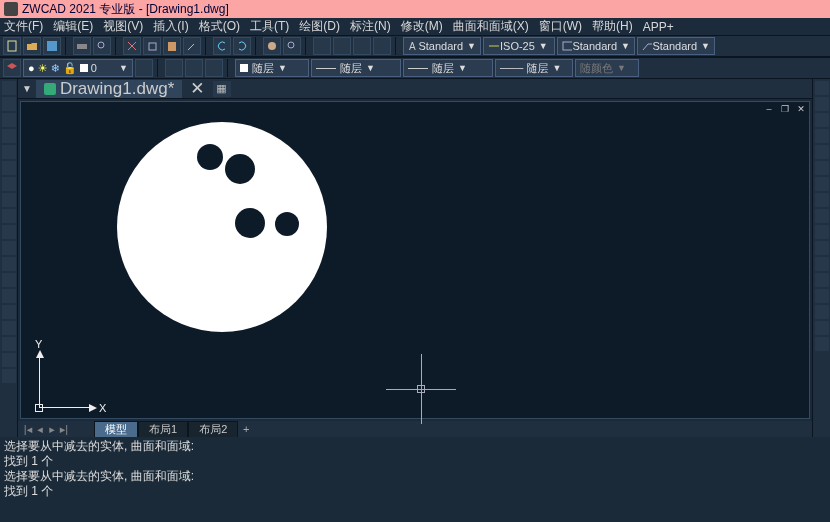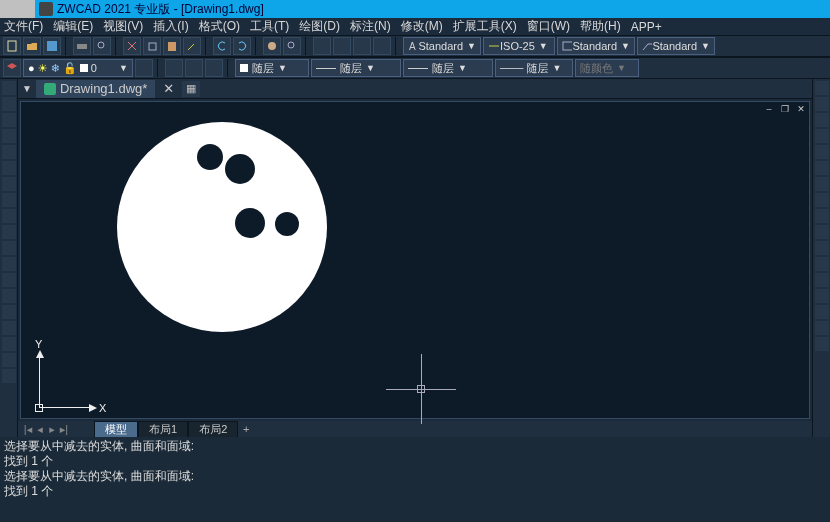--- a/index.html
+++ b/index.html
@@ -1,32 +1,32 @@
 <!DOCTYPE html>
 <html><head>
 <meta charset="utf-8">
 <style>
   * { margin: 0; padding: 0; box-sizing: border-box; font-family: "Microsoft YaHei", sans-serif; }
   body { width: 830px; height: 522px; background: #c0c0c0; overflow: hidden; font-size: 12px; color: #ccc; }
-  .titlebar { height: 18px; background: #0ea5e9; color: #003; display: flex; align-items: center; padding: 0 4px; margin-left: 35px; }
+  .titlebar { height: 18px; background: #fca5a5; color: #003; display: flex; align-items: center; padding: 0 4px; }
   .titlebar .ico { width: 14px; height: 14px; margin-right: 4px; background: #444; border-radius: 2px; }
   .menubar { height: 17px; background: #1b2b3c; display: flex; align-items: center; padding: 0 4px; gap: 10px; color: #d8d8d8; font-size: 12px; }
   .menubar span { cursor: default; }
   .toolbar { height: 22px; background: #1f2f40; border-top: 1px solid #0a1520; border-bottom: 1px solid #0a1520; display: flex; align-items: center; padding: 0 3px; gap: 2px; }
   .tb-btn { width: 18px; height: 18px; background: #27384b; border: 1px solid #344a60; display: inline-flex; align-items: center; justify-content: center; }
   .tb-sep { width: 4px; height: 18px; border-left: 1px solid #0a1520; margin: 0 2px; }
   .combo { height: 18px; background: #2b3c50; border: 1px solid #4a6080; display: inline-flex; align-items: center; padding: 0 4px; color: #ddd; font-size: 11px; }
   .combo .arrow { margin-left: 4px; font-size: 9px; }
   .workrow { display: flex; height: 358px; background: #1b2a3a; }
   .vtoolbar { width: 18px; background: #1f2f40; border-right: 1px solid #0a1520; display: flex; flex-direction: column; gap: 2px; padding-top: 2px; align-items: center; }
   .vtoolbar.right { border-right: none; border-left: 1px solid #0a1520; }
   .vtb-btn { width: 14px; height: 14px; background: #27384b; }
   .canvas-area { flex: 1; display: flex; flex-direction: column; }
   .filetab-row { height: 20px; background: #1f2f40; display: flex; align-items: center; padding: 0 4px; gap: 4px; border-bottom: 1px solid #0a1520; }
-  .filetab { height: 18px; background: #30445c; padding: 0 8px; display: flex; align-items: center; gap: 4px; font-size: 13px; }
+  .filetab { height: 18px; background: #30445c; padding: 0 8px; display: flex; align-items: center; gap: 4px; font-size: 17px; }
   .filetab .fico { width: 12px; height: 12px; background: #3a7; border-radius: 2px; }
   .drop-arrow { color: #ccc; font-size: 10px; }
   .newtab { width: 18px; height: 16px; background: #27384b; display: flex; align-items: center; justify-content: center; font-size: 11px; color: #bbb; }
   .viewport { flex: 1; background: #0d1a28; position: relative; margin: 2px; border: 1px solid #344a60; }
   .big-circle { position: absolute; left: 96px; top: 20px; width: 210px; height: 210px; background: #fff; border-radius: 50%; }
   .hole { position: absolute; background: #0d1a28; border-radius: 50%; }
   .h1 { left: 80px; top: 22px; width: 26px; height: 26px; }
   .h2 { left: 108px; top: 32px; width: 30px; height: 30px; }
   .h3 { left: 118px; top: 86px; width: 30px; height: 30px; }
   .h4 { left: 158px; top: 90px; width: 24px; height: 24px; }
@@ -64,21 +64,21 @@
 <div class="menubar">
   <span>文件(F)</span>
   <span>编辑(E)</span>
   <span>视图(V)</span>
   <span>插入(I)</span>
   <span>格式(O)</span>
   <span>工具(T)</span>
   <span>绘图(D)</span>
   <span>标注(N)</span>
   <span>修改(M)</span>
-  <span>扩展工具(X)</span>
+  <span>曲面和面域(X)</span>
   <span>窗口(W)</span>
   <span>帮助(H)</span>
   <span>APP+</span>
 </div>
 
 <div class="toolbar">
   <div class="tb-btn">
       <svg class="ico">
         <rect x="2" y="1" width="8" height="10" fill="none" stroke="#dda"></rect>
       </svg>

